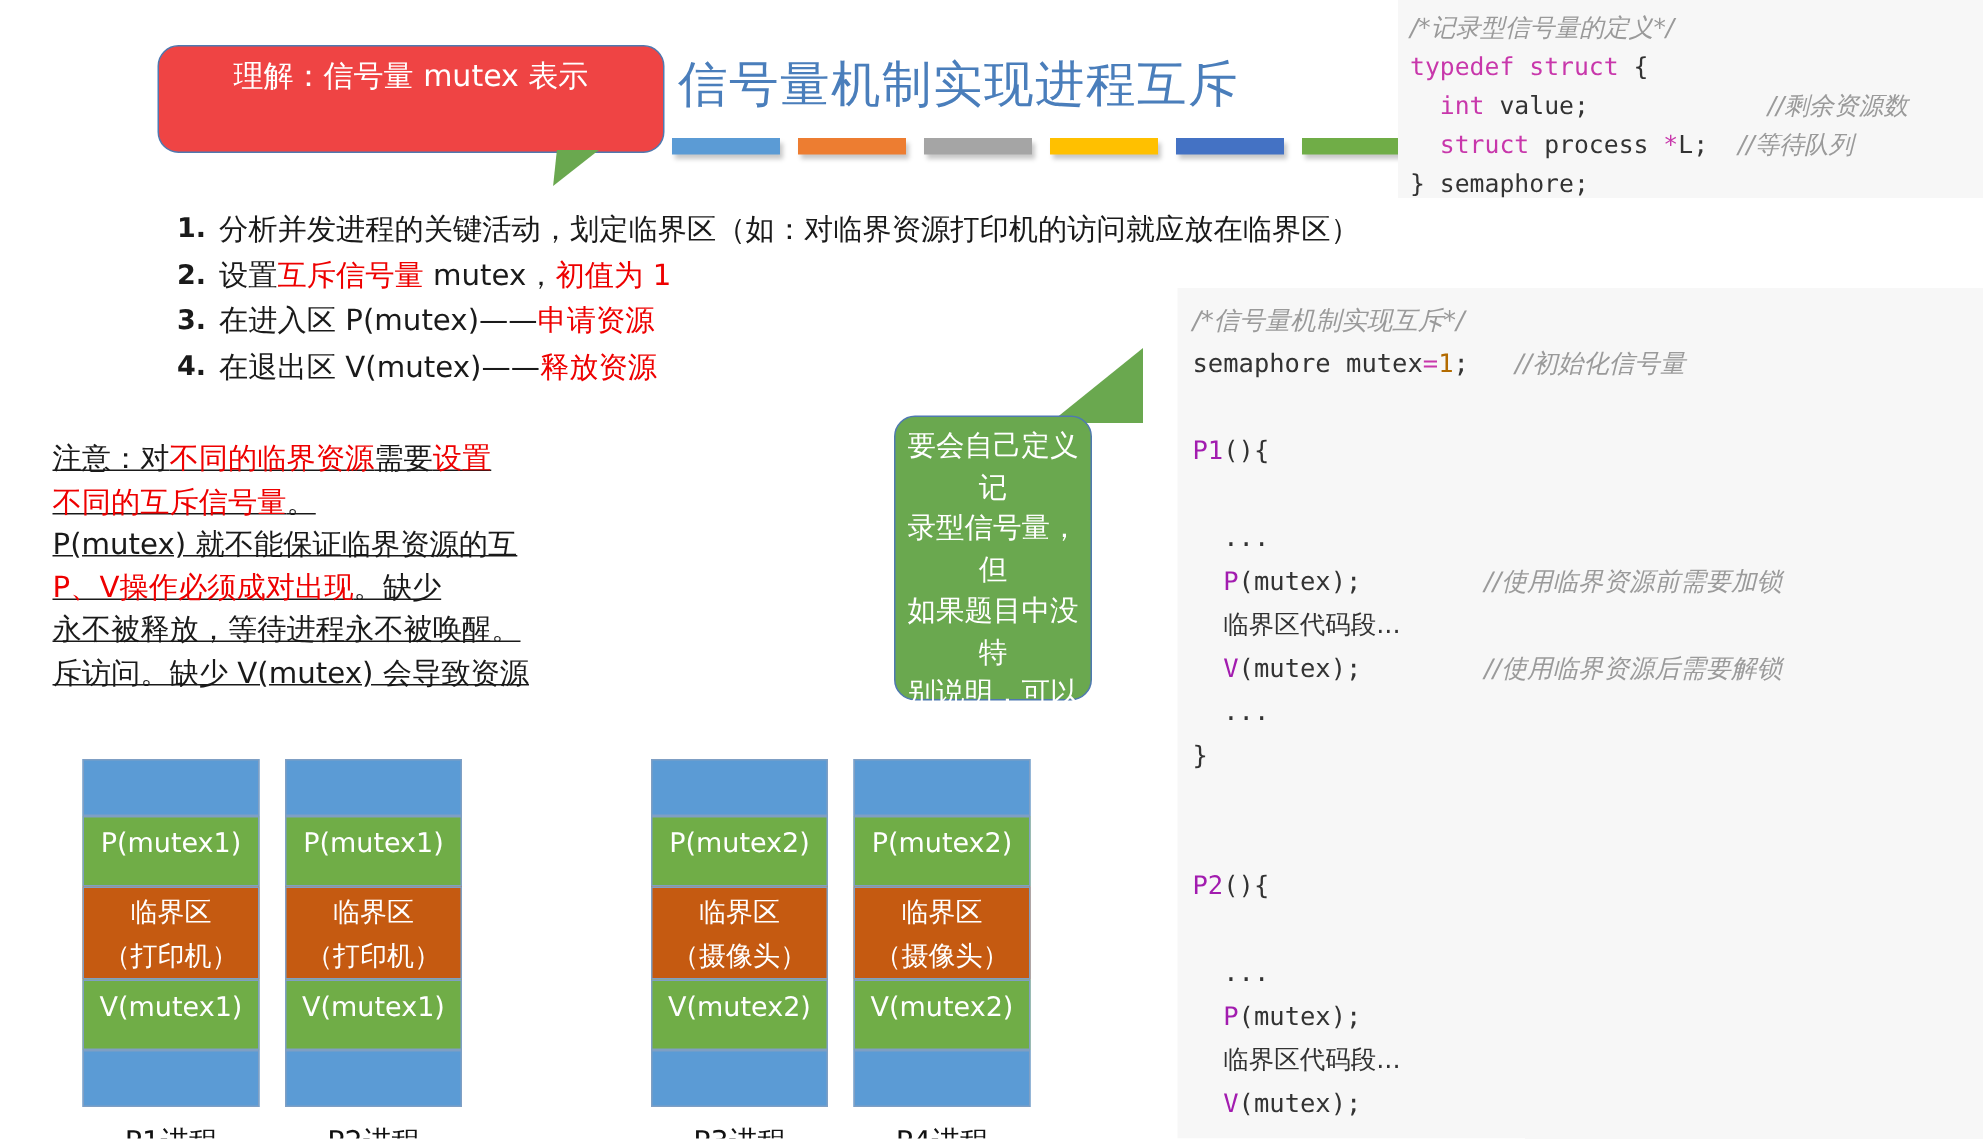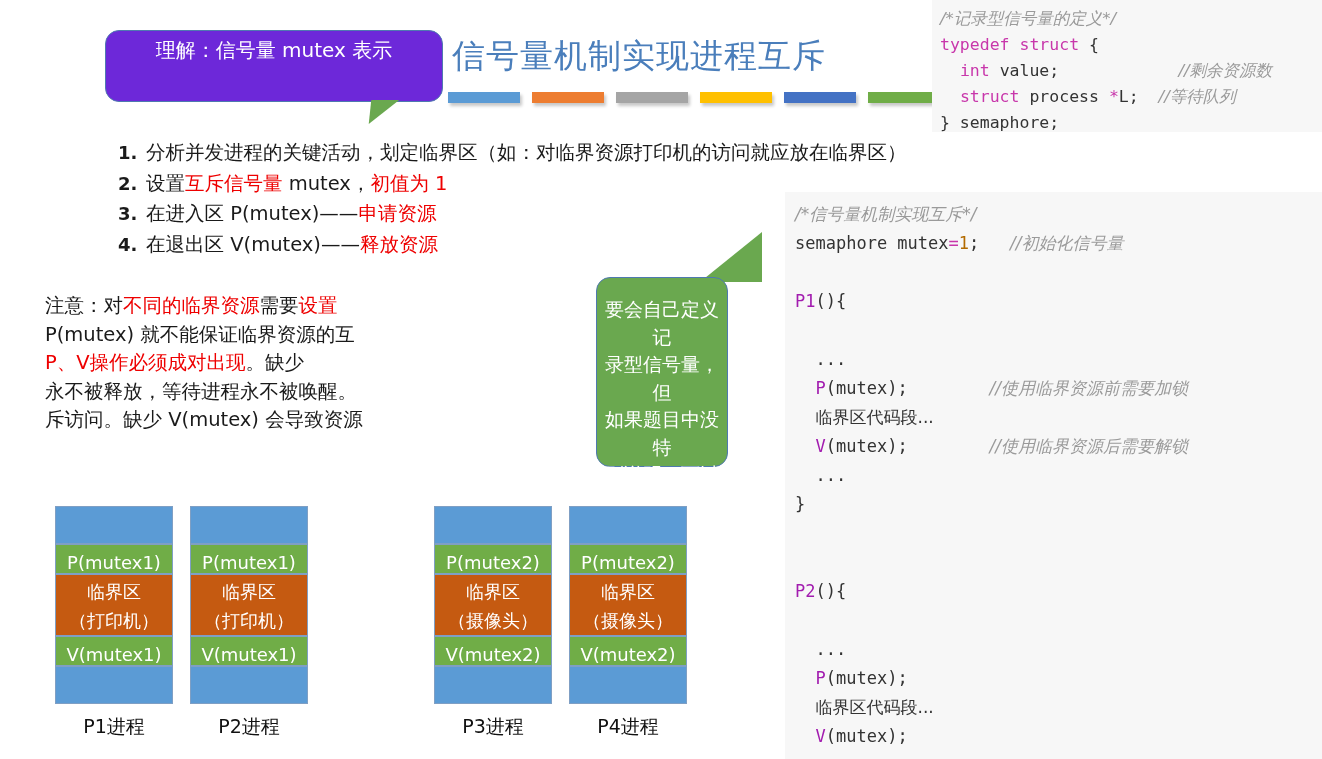--- a/index.html
+++ b/index.html
@@ -52,21 +52,21 @@
   #callout-top-tail{
     left:370px; top:100px; width:0;height:0;
     border-left:28px solid #6aa84f;
     border-right:20px solid transparent;
     border-bottom:24px solid transparent;
     transform:skewX(-6deg);
   }
   #callout-right{
     left:596px; top:277px; width:132px; height:190px;
     font-size:19px; line-height:27.5px;
-    padding-top:18px;
+    padding-top:6px;
   }
   #callout-right-tail{
     left:700px; top:232px; width:0;height:0;
     border-right:62px solid #6aa84f;
     border-left:0 solid transparent;
     border-top:50px solid transparent;
   }
 
   
   #steps-list{
@@ -74,41 +74,42 @@
     font-size:19.5px; line-height:26.5px;
     color:#1a1a1a;
     font-family:"DejaVu Sans","Liberation Sans",sans-serif;
   }
   .step-row{display:flex; margin-bottom:4px; white-space:nowrap;}
   .step-num{width:28px; flex:0 0 28px; font-weight:bold; font-size:18px;}
   .red{color:#ee0000;}
 
   
   #note-block{
-    left:45px; top:292px; width:540px;
+    left:35px; top:292px; width:540px;
     font-size:19.5px; line-height:28.5px;
     color:#1a1a1a;
     font-family:"DejaVu Sans","Liberation Sans",sans-serif;
+    text-decoration:underline;
   }
   #note-block div{white-space:nowrap;}
 
   
   .proc-col{top:506px;}
   .proc-box{
     width:118px;
     border:1.2px solid #7f9fc4;
     box-sizing:border-box;
     color:#ffffff;
     text-align:center;
     font-size:18px;
     font-family:"DejaVu Sans","Liberation Sans",sans-serif;
     overflow:hidden;
   }
   .seg-blue{background:#5b9bd5; height:38px;}
-  .seg-green{background:#70ad47; height:30px; line-height:35px;}
+  .seg-green{background:#70ad47; height:47px; line-height:35px;}
   .seg-orange{background:#c55a11; height:62px; line-height:29px; padding-top:2px;}
   .proc-label{
     text-align:center; width:118px;
     margin-top:10px;
     font-size:19px; color:#111111;
     font-family:"DejaVu Sans","Liberation Sans",sans-serif;
   }
 
   
   .code-block{
@@ -141,21 +142,21 @@
 
 <div class="abs" id="divider-row">
   <div class="divider-bar" style="background: rgb(91, 155, 213); width: 72px;"></div>
   <div class="divider-bar" style="background: rgb(237, 125, 49); width: 72px;"></div>
   <div class="divider-bar" style="background: rgb(165, 165, 165); width: 72px;"></div>
   <div class="divider-bar" style="background: rgb(255, 192, 0); width: 72px;"></div>
   <div class="divider-bar" style="background: rgb(68, 114, 196); width: 72px;"></div>
   <div class="divider-bar" style="background: rgb(112, 173, 71); width: 72px;"></div>
 </div>
 
-<div class="abs callout" id="callout-top" style="background: #6d28d9;">
+<div class="abs callout" id="callout-top" style="background: #ef4444;">
   <div>理解：信号量 mutex 表示</div>
 </div>
 <div class="abs" id="callout-top-tail" style="border-left-color: rgb(106, 168, 79);"></div>
 
 <div class="abs" id="steps-list">
     <div class="step-row">
       <span class="step-num">1.</span>
       <span><span>分析并发进程的关键活动，划定临界区（如：对临界资源打印机的访问就应放在临界区）</span></span>
     </div>
     <div class="step-row">
@@ -167,20 +168,21 @@
       <span><span>在进入区 P(mutex)——</span><span class="red">申请资源</span></span>
     </div>
     <div class="step-row">
       <span class="step-num">4.</span>
       <span><span>在退出区 V(mutex)——</span><span class="red">释放资源</span></span>
     </div>
   </div>
 
 <div class="abs" id="note-block">
     <div><span>注意：对</span><span class="red">不同的临界资源</span><span>需要</span><span class="red">设置</span></div>
+    <div><span class="red">不同的互斥信号量</span><span>。</span></div>
     <div><span>P(mutex) 就不能保证临界资源的互</span></div>
     <div><span class="red">P、V操作必须成对出现</span><span>。缺少</span></div>
     <div><span>永不被释放，等待进程永不被唤醒。</span></div>
     <div><span>斥访问。缺少 V(mutex) 会导致资源</span></div>
   </div>
 
 <div class="abs" id="callout-right-tail" style="border-right-color: rgb(106, 168, 79);"></div>
 <div class="abs callout" id="callout-right" style="background: rgb(106, 168, 79);">
   <div>要会自己定义记</div>
   <div>录型信号量，但</div>

